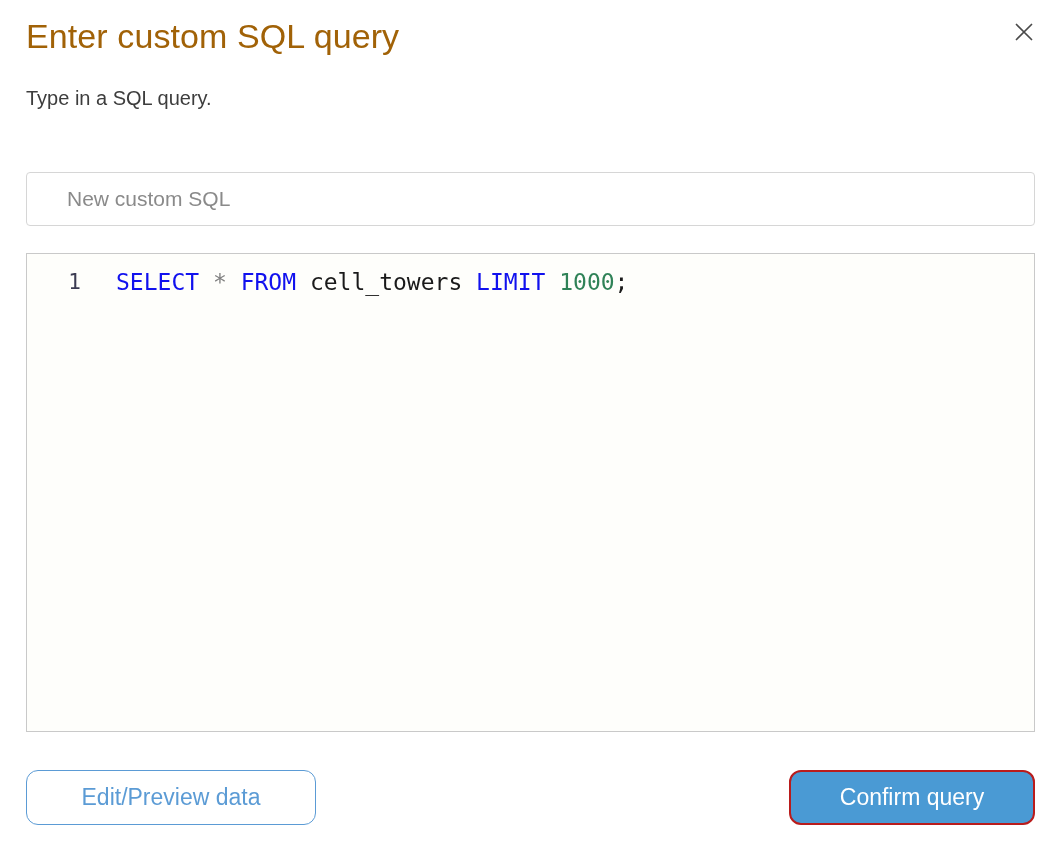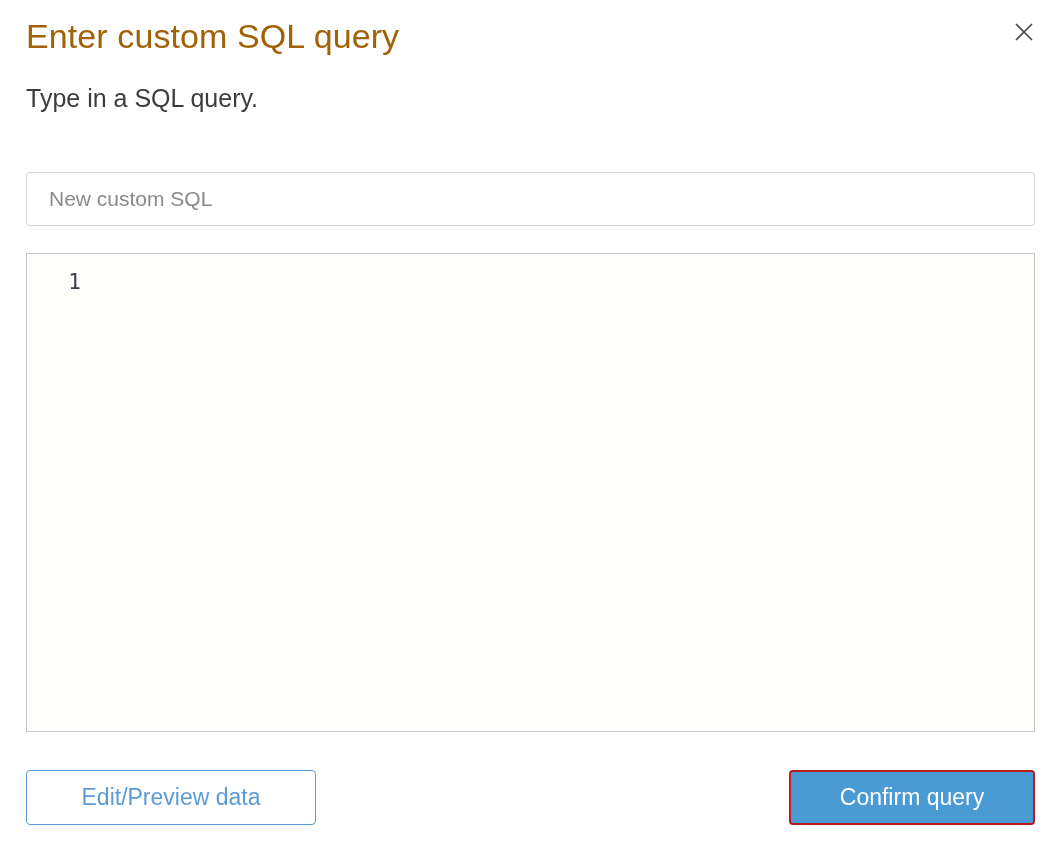--- a/index.html
+++ b/index.html
@@ -25,21 +25,21 @@
     line-height: 46px;
     font-weight: 400;
     color: #a16207;
     letter-spacing: 0.1px;
     white-space: nowrap;
   }
   .dialog-subtitle {
     position: absolute;
     left: 26px;
     top: 84px;
-    font-size: 25px;
+    font-size: 20px;
     line-height: 28px;
     font-weight: 400;
     color: #3d3d3d;
     white-space: nowrap;
   }
   .close-button {
     position: absolute;
     right: 19px;
     top: 14px;
     width: 36px;
@@ -58,21 +58,21 @@
   .name-input {
     position: absolute;
     left: 26px;
     top: 172px;
     width: 1009px;
     height: 54px;
     box-sizing: border-box;
     border: 1px solid #d6d6d6;
     border-radius: 4px;
     background: #ffffff;
-    padding: 0 22px;
+    padding: 0 40px;
     font-family: "Liberation Sans", sans-serif;
     font-size: 21px;
     color: #636363;
     outline: none;
   }
   .name-input::placeholder { color: #8a8a8a; opacity: 1; }
 
   
   .sql-editor {
     position: absolute;
@@ -118,21 +118,21 @@
   .tok-operator { color: #808080; }
   .tok-ident    { color: #1a1a1a; }
   .tok-number   { color: #2f8257; }
   .tok-punct    { color: #1a1a1a; }
 
   
   .btn {
     position: absolute;
     box-sizing: border-box;
     height: 55px;
-    border-radius: 4px;
+    border-radius: 12px;
     font-family: "Liberation Sans", sans-serif;
     font-size: 23px;
     display: flex;
     align-items: center;
     justify-content: center;
     cursor: pointer;
     padding: 0;
   }
   .btn-secondary {
     left: 26px;
@@ -166,20 +166,21 @@
         <path d="M3.5 3.5 L18.5 18.5 M18.5 3.5 L3.5 18.5" stroke="#4a4a4a" stroke-width="1.7" stroke-linecap="round" fill="none"></path>
       </svg>
     </span>
   </button>
 
   <input class="name-input" type="text" placeholder="New custom SQL" style="">
 
   <div class="sql-editor">
     <div class="editor-line">
       <div class="gutter">1</div>
+      <div class="code-area"><span class="tok-keyword">SELECT</span><span> </span><span class="tok-operator">*</span><span> </span><span class="tok-keyword">FROM</span><span> </span><span class="tok-ident">cell_towers</span><span> </span><span class="tok-keyword">LIMIT</span><span> </span><span class="tok-number">1000</span><span class="tok-punct">;</span></div>
     </div>
   </div>
 
   <button class="btn btn-secondary">Edit/Preview data</button>
 
   <button class="btn btn-primary">Confirm query</button>
 
 </div>
 
 </body></html>

